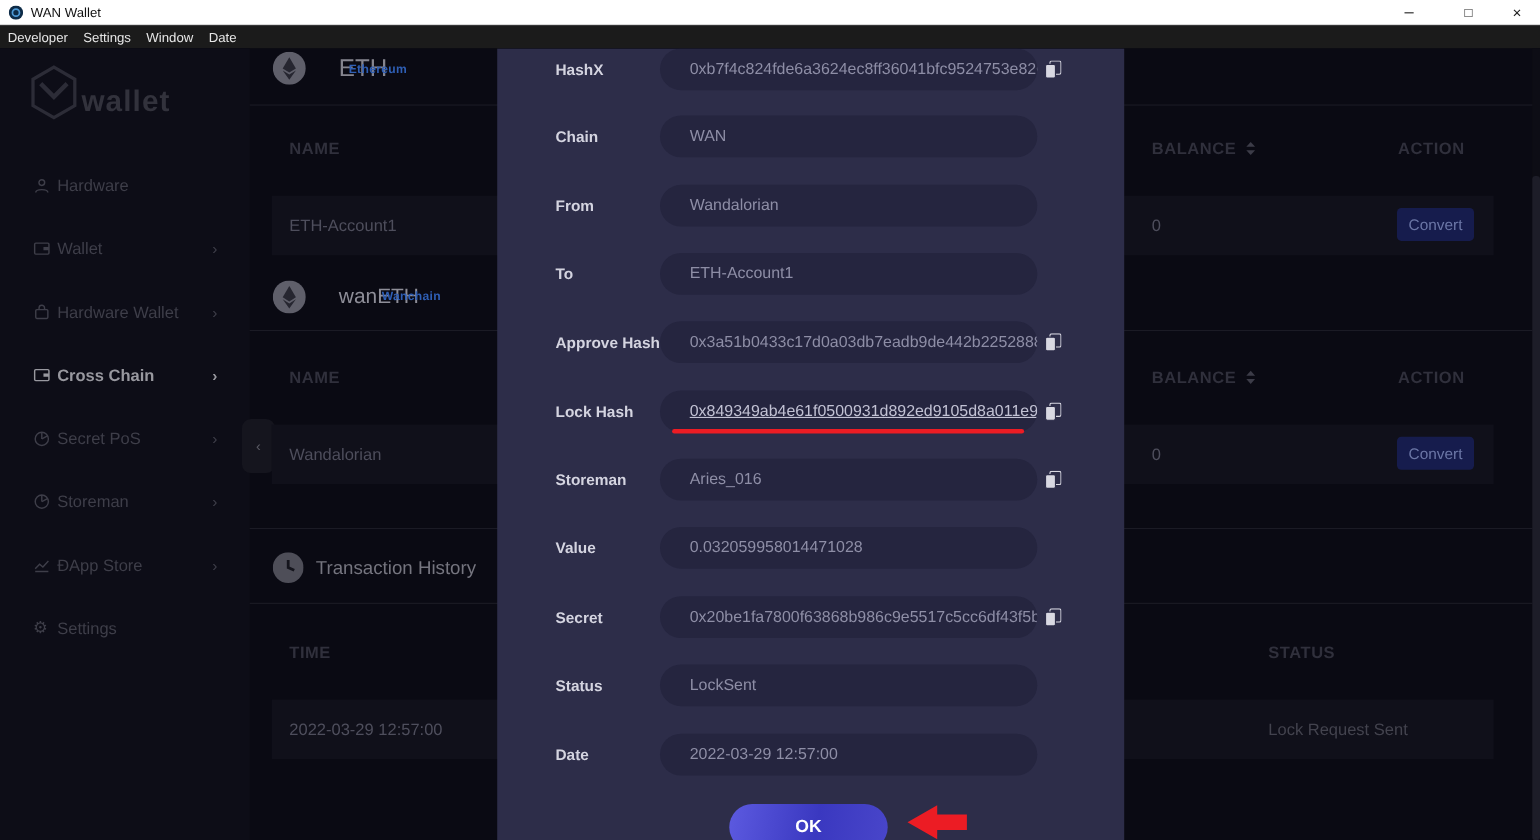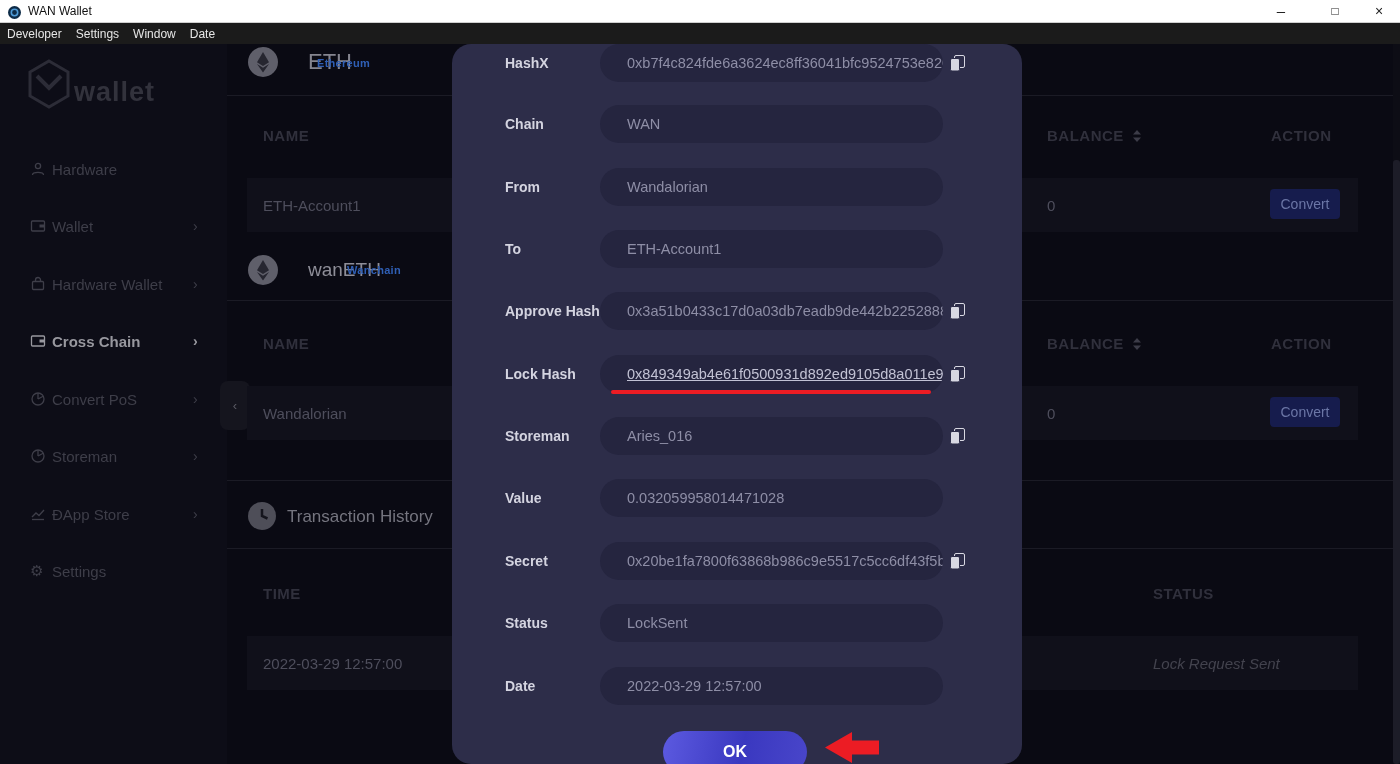--- a/index.html
+++ b/index.html
@@ -45,28 +45,28 @@
   .coin-icon{position:absolute;left:248px;}
   .coin-symbol{position:absolute;color:#85858f;margin-left:24px;}
   .coin-chain{position:absolute;font-size:11px;font-weight:bold;color:#2f5fb5;letter-spacing:0.3px;}
   .col-header{position:absolute;color:#30303c;font-weight:bold;font-size:15px;letter-spacing:0.5px;}
   .sorter{display:inline-block;vertical-align:-2px;margin-left:8px;}
   .row-strip{position:absolute;left:247px;width:1111px;height:54px;background:#10101a;}
   .cell{position:absolute;color:#4e4e5c;font-size:15px;}
   .convert{position:absolute;width:70px;height:30px;background:#161c4d;color:#6b76a6;
            border:none;border-radius:4px;font-size:14px;font-family:inherit;}
   .history-title{position:absolute;left:287px;top:463px;font-size:17px;color:#75757f;}
-  .status-cell{position:absolute;color:#43434e;font-size:15px;font-style:italic;}
+  .status-cell{position:absolute;color:#43434e;font-size:15px;}
 
   
   .scroll-track{position:absolute;right:0;top:0;width:7px;height:720px;background:#0d0d15;}
   .scroll-thumb{position:absolute;right:0;top:116px;width:7px;height:604px;background:#1d1d28;border-radius:3px;}
 
   
-  .modal{position:absolute;left:452px;top:0;width:570px;height:720px;background:#2d2d49;overflow:hidden;border-radius:19px;}
+  .modal{position:absolute;left:452px;top:0;width:570px;height:720px;background:#2d2d49;overflow:hidden;}
   .mrow{position:absolute;left:0;width:570px;height:38px;}
   .mlabel{position:absolute;left:53px;top:0;height:38px;display:flex;align-items:center;
           color:#d4d4e0;font-weight:bold;font-size:14px;white-space:nowrap;}
   .mpill{position:absolute;left:148px;top:0;width:343px;height:38px;background:#25253f;
          border-radius:19px;display:flex;align-items:center;padding:0 18px 0 27px;
          box-sizing:border-box;color:#8e8ea6;font-size:14.5px;white-space:nowrap;overflow:hidden;}
   .copy{position:absolute;left:498px;top:11px;cursor:pointer;}
   .mrow.hl .mval{color:#c2c2d4;text-decoration:underline;}
   .redbar{position:absolute;left:159px;top:346px;width:320px;height:4px;background:#ec1c24;border-radius:2px;}
   .ok{position:absolute;left:211px;top:687px;width:144px;height:42px;border-radius:21px;border:none;
@@ -152,21 +152,21 @@
     </div>
 
     <div class="nav-item" style="top:340px">
       <span class="icon">
         <svg width="16" height="16" viewBox="0 0 16 16" fill="none" stroke="currentColor" stroke-width="1.3">
             <circle cx="8" cy="8" r="6"></circle>
             <path d="M8 8 V2"></path>
             <path d="M8 8 L13.2 5.2"></path>
           </svg>
       </span>
-      <span class="lbl">Convert PoS</span>
+      <span class="lbl">Secret PoS</span>
       <span class="chev">›</span>
     </div>
 
     <div class="nav-item" style="top:397px">
       <span class="icon">
         <svg width="16" height="16" viewBox="0 0 16 16" fill="none" stroke="currentColor" stroke-width="1.3">
             <circle cx="8" cy="8" r="6"></circle>
             <path d="M8 8 V2"></path>
             <path d="M8 8 L13.2 5.2"></path>
           </svg>

